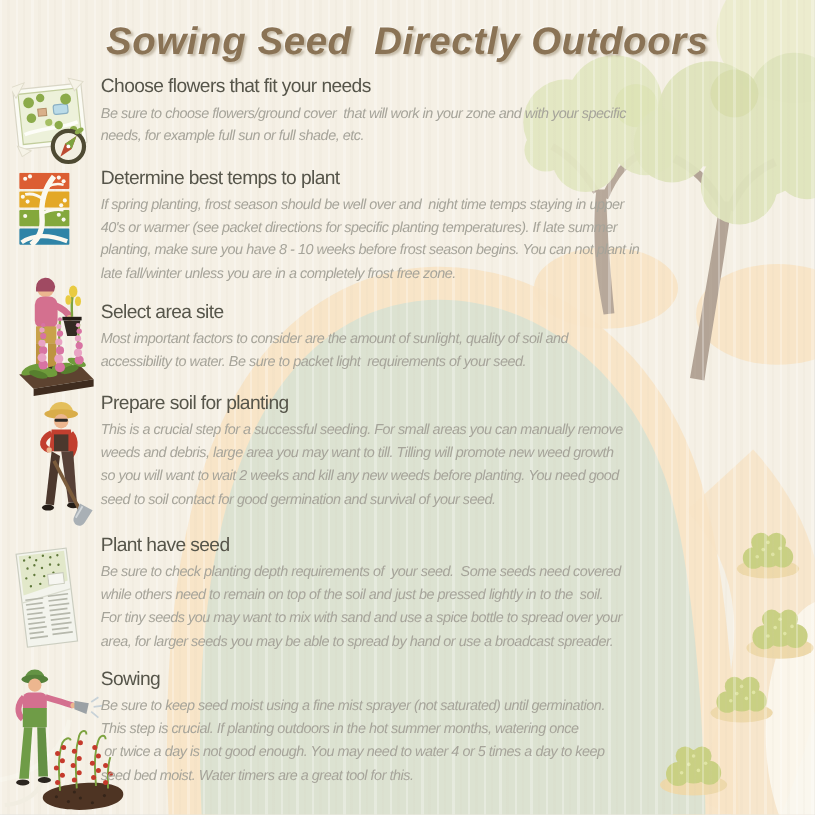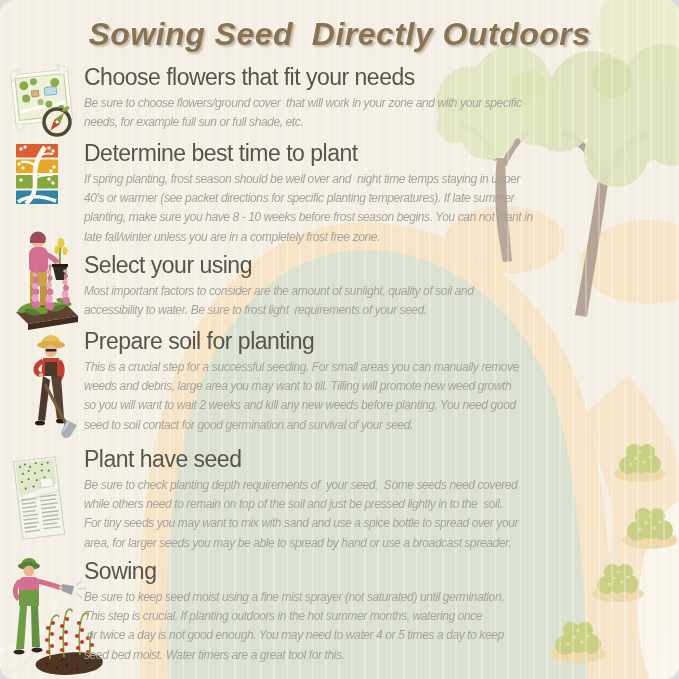--- a/index.html
+++ b/index.html
@@ -1,38 +1,37 @@
 <!DOCTYPE html>
 <html style="--color-bg: #f5f0e5; --color-title: #8a7355; --color-heading: #56554a; --color-body: #a6a49a; --color-lawn: #dce2d1; --color-path: #f8e4c6; --color-bush: #c9d083; --color-season_autumn: #dc5e33; --color-season_summer: #e3a827; --color-season_spring: #84a83c; --color-season_winter: #2f84a7;"><head>
 <meta charset="utf-8">
 <style>
   html,body{margin:0;padding:0;background:#ddd;}
   .poster{
     position:relative;width:679px;height:679px;overflow:hidden;
     background:var(--color-bg,#f5f0e5);
     font-family:"Liberation Sans",sans-serif;
-    border-radius:14px;
   }
   
   .poster::before{
     content:"";position:absolute;inset:0;z-index:1;pointer-events:none;
     background:repeating-linear-gradient(90deg,
       rgba(255,255,255,.28) 0 2px, rgba(255,255,255,0) 2px 6px,
       rgba(205,195,175,.07) 6px 8px, rgba(255,255,255,0) 8px 13px);
   }
   .bg{position:absolute;inset:0;z-index:0;}
   .title{
     position:absolute;top:16px;left:0;width:100%;margin:0;z-index:3;
     text-align:center;font-size:32px;font-weight:bold;font-style:italic;
     letter-spacing:.5px;color:var(--color-title,#8a7355);white-space:pre;
     text-shadow:2px 2px 2px rgba(110,88,55,.35), -1px -1px 0 rgba(255,255,255,.5);
   }
   .step-text{position:absolute;left:84px;width:592px;z-index:3;}
   .step-heading{
-    margin:0 0 3px 0;font-size:23px;font-weight:400;letter-spacing:-.5px;
+    margin:0 0 3px 0;font-size:16px;font-weight:400;letter-spacing:-.5px;
     color:var(--color-heading,#56554a);
   }
   .step-body{
     margin:0;font-size:12px;font-style:italic;letter-spacing:-.4px;
     line-height:19.2px;color:var(--color-body,#a6a49a);white-space:pre;
   }
   .icon{position:absolute;z-index:3;}
 </style>
 </head>
 <body>
@@ -218,21 +217,21 @@
         <circle cx="7" cy="24" r="1.7"></circle>
         <circle cx="35" cy="27" r="1.7"></circle>
         <circle cx="38" cy="23" r="1.7"></circle>
       <circle cx="5" cy="36" r="1.7"></circle>
         <circle cx="33" cy="35" r="1.7"></circle>
         <circle cx="37" cy="39" r="1.7"></circle>
     </g>
   </svg>
   <section>
     <div class="step-text" style="top:140px">
-      <h2 class="step-heading">Determine best time to plant</h2>
+      <h2 class="step-heading">Determine best temps to plant</h2>
       <p class="step-body">If spring planting, frost season should be well over and  night time temps staying in upper
 40's or warmer (see packet directions for specific planting temperatures). If late summer
 planting, make sure you have 8 - 10 weeks before frost season begins. You can not plant in
 late fall/winter unless you are in a completely frost free zone.</p>
     </div>
   </section>
 
   <svg class="icon" style="left:8px;top:228px" width="76" height="104" viewBox="0 0 76 104">
     <ellipse cx="30" cy="13" rx="7" ry="6.5" fill="#ecb68f"></ellipse>
     <path d="M22,12 A8,8 0 0 1 38,11 L37,15 L22,15 Z" fill="#a04a62"></path>
@@ -287,23 +286,23 @@
           <circle cx="41" cy="57" r="3"></circle>
           <circle cx="41" cy="44" r="2.1"></circle>
         <circle cx="57" cy="66" r="3.4"></circle>
           <circle cx="57" cy="54" r="2.6"></circle>
           <circle cx="57" cy="43" r="1.8"></circle>
       </g>
     </g>
   </svg>
   <section>
     <div class="step-text" style="top:252px">
-      <h2 class="step-heading">Select your using</h2>
+      <h2 class="step-heading">Select area site</h2>
       <p class="step-body">Most important factors to consider are the amount of sunlight, quality of soil and
-accessibility to water. Be sure to frost light  requirements of your seed.</p>
+accessibility to water. Be sure to packet light  requirements of your seed.</p>
     </div>
   </section>
 
   <svg class="icon" style="left:14px;top:334px" width="74" height="110" viewBox="0 0 74 110">
     <path d="M27,10 A10,9 0 0 1 47,10 Z" fill="#e4bf5c"></path>
     <ellipse cx="37" cy="11" rx="14" ry="4" fill="#d9ad4a"></ellipse>
     <circle cx="37" cy="17" r="6" fill="#ecb68f"></circle>
     <rect x="31.5" y="15" width="11" height="2.5" rx="1" fill="#2c2a26"></rect>
     <path d="M29,24 L45,24 L47,42 L27,42 Z" fill="#c23f2f"></path>
     <path d="M29,27 C21,31 19,38 27,41" stroke="#c23f2f" stroke-width="5" fill="none"></path>

